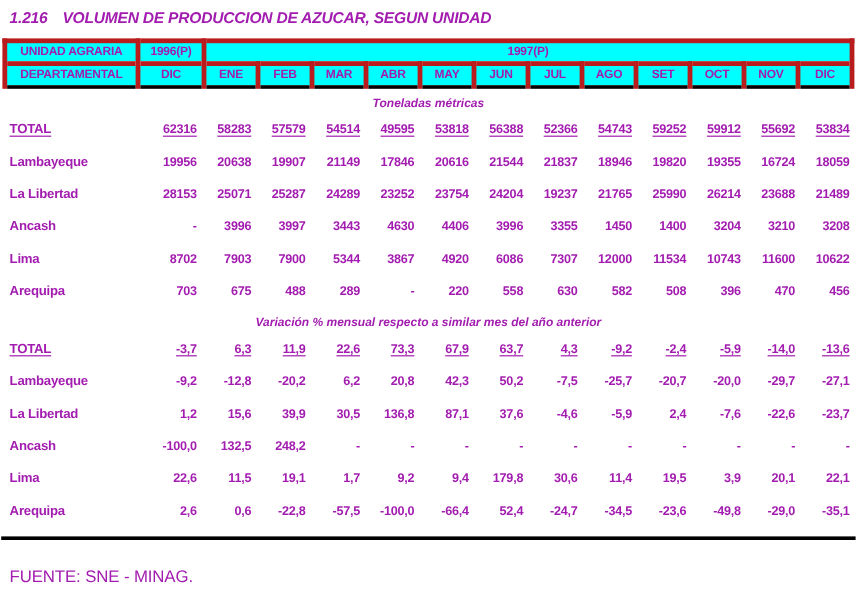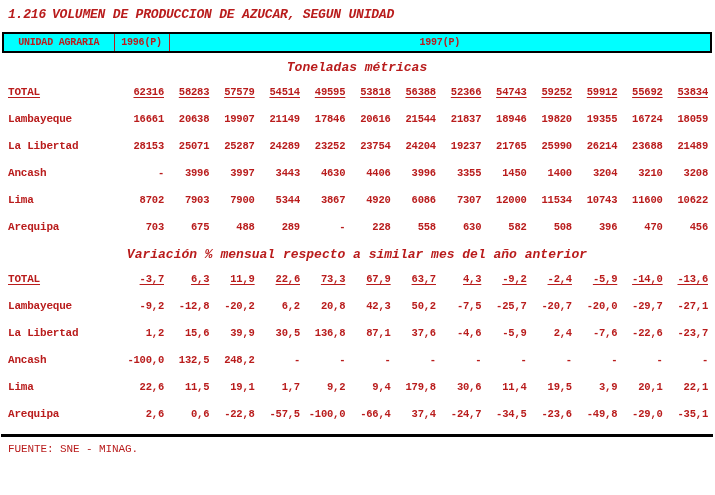--- a/index.html
+++ b/index.html
@@ -1,68 +1,68 @@
 <!DOCTYPE html>
 <html><head>
 <meta charset="utf-8">
 <style>
   * { box-sizing: border-box; }
   html, body { margin: 0; padding: 0; background: #ffffff; }
   .page {
     width: 715px; height: 495px; position: relative; overflow: hidden;
-    background: #ffffff; color: #b91c1c;
-    font-family: Liberation Mono, monospace;
+    background: #ffffff; color: #a21caf;
+    font-family: Liberation Sans, sans-serif;
   }
   .title-block {
     padding: 6px 0 0 8px;
     font-weight: bold; font-style: italic;
     font-size: 13px; letter-spacing: -0.2px; line-height: 17px;
   }
   .title-line1 { display: flex; }
   .title-num { width: 44px; flex: 0 0 44px; }
   .title-line2 { margin-left: 44px; }
 
   table { border-collapse: collapse; table-layout: fixed; }
 
   .header-table {
     margin: 9px 0 0 2px; width: 710px;
     border: 2px solid #000;
   }
   .header-table td {
-    border: 1px solid #b91c1c;
+    border: 4px solid #b91c1c;
     text-align: center; vertical-align: middle;
     font-weight: bold; font-size: 10px; letter-spacing: -0.2px;
     height: 19px; padding: 0; overflow: hidden; white-space: nowrap;
   }
   .header-table tr.hrow1 td { border-bottom: 2px solid #000; }
   .header-table tr.hrow2 td { border-bottom: 3px solid #000; }
   .header-table td.thickleft { border-left: 3px solid #000; }
 
   .caption {
     width: 710px; margin-left: 2px; margin-top: 7px;
-    text-align: center; font-style: italic; font-weight: bold; font-size: 13px;
+    text-align: center; font-style: italic; font-weight: bold; font-size: 10px;
   }
 
   .data-table { margin: 3px 0 0 2px; width: 710px; }
   .data-table td {
     font-weight: bold; font-size: 10.5px; letter-spacing: -0.2px;
     height: 27px; padding: 0 4px 0 0;
     text-align: right; vertical-align: middle;
     overflow: hidden; white-space: nowrap;
   }
   .data-table td.rowlabel {
     text-align: left; padding-left: 6px; font-size: 11px; margin-left: 43px;
   }
   .data-table tr.underline td {
     text-decoration: underline;
     text-underline-offset: 2px;
   }
 
   .footer-rule { margin: 7px 0 0 1px; width: 712px; height: 3px; background: #000; }
-  .footer-source { margin: 6px 0 0 8px; font-size: 11px; letter-spacing: -0.1px; }
+  .footer-source { margin: 22px 0 0 8px; font-size: 14px; letter-spacing: -0.1px; }
 </style>
 </head>
 <body>
 
 <div class="page">
 
   <div class="title-block">
     <div class="title-line1">
       <span class="title-num">1.216</span>
       <span>VOLUMEN DE PRODUCCION DE AZUCAR, SEGUN UNIDAD</span>
@@ -85,20 +85,36 @@
         <col>
         <col>
         <col>
     </colgroup>
     <tbody>
         <tr class="hrow1">
       <td style="background: rgb(0, 255, 255);">UNIDAD AGRARIA</td>
       <td style="background: rgb(0, 255, 255);">1996(P)</td>
       <td colspan="12" style="background: rgb(0, 255, 255);">1997(P)</td>
     </tr>
+    <tr class="hrow2" id="months-row">
+      <td style="background: rgb(0, 255, 255);">DEPARTAMENTAL</td>
+      <td style="background: rgb(0, 255, 255);">DIC</td>
+    <td style="background: rgb(0, 255, 255);">ENE</td>
+          <td style="background: rgb(0, 255, 255);">FEB</td>
+          <td style="background: rgb(0, 255, 255);">MAR</td>
+          <td style="background: rgb(0, 255, 255);">ABR</td>
+          <td style="background: rgb(0, 255, 255);">MAY</td>
+          <td style="background: rgb(0, 255, 255);">JUN</td>
+          <td class="thickleft" style="background: rgb(0, 255, 255);">JUL</td>
+          <td style="background: rgb(0, 255, 255);">AGO</td>
+          <td style="background: rgb(0, 255, 255);">SET</td>
+          <td style="background: rgb(0, 255, 255);">OCT</td>
+          <td style="background: rgb(0, 255, 255);">NOV</td>
+          <td style="background: rgb(0, 255, 255);">DIC</td>
+        </tr>
   </tbody>
     </table>
 
   <div class="caption">Toneladas métricas</div>
 
   <table class="data-table">
     <colgroup>
       <col style="width:111px">
         <col style="width:55px">
       <col>
@@ -126,21 +142,21 @@
           <td>56388</td>
           <td>52366</td>
           <td>54743</td>
           <td>59252</td>
           <td>59912</td>
           <td>55692</td>
           <td>53834</td>
         </tr>
         <tr>
           <td class="rowlabel">Lambayeque</td>
-          <td>16661</td>
+          <td>19956</td>
           <td>20638</td>
           <td>19907</td>
           <td>21149</td>
           <td>17846</td>
           <td>20616</td>
           <td>21544</td>
           <td>21837</td>
           <td>18946</td>
           <td>19820</td>
           <td>19355</td>
@@ -195,21 +211,21 @@
           <td>11600</td>
           <td>10622</td>
         </tr>
         <tr>
           <td class="rowlabel">Arequipa</td>
           <td>703</td>
           <td>675</td>
           <td>488</td>
           <td>289</td>
           <td>-</td>
-          <td>228</td>
+          <td>220</td>
           <td>558</td>
           <td>630</td>
           <td>582</td>
           <td>508</td>
           <td>396</td>
           <td>470</td>
           <td>456</td>
         </tr>
       </tbody>
   </table>
@@ -315,21 +331,21 @@
           <td>22,1</td>
         </tr>
         <tr>
           <td class="rowlabel">Arequipa</td>
           <td>2,6</td>
           <td>0,6</td>
           <td>-22,8</td>
           <td>-57,5</td>
           <td>-100,0</td>
           <td>-66,4</td>
-          <td>37,4</td>
+          <td>52,4</td>
           <td>-24,7</td>
           <td>-34,5</td>
           <td>-23,6</td>
           <td>-49,8</td>
           <td>-29,0</td>
           <td>-35,1</td>
         </tr>
       </tbody>
   </table>
 

